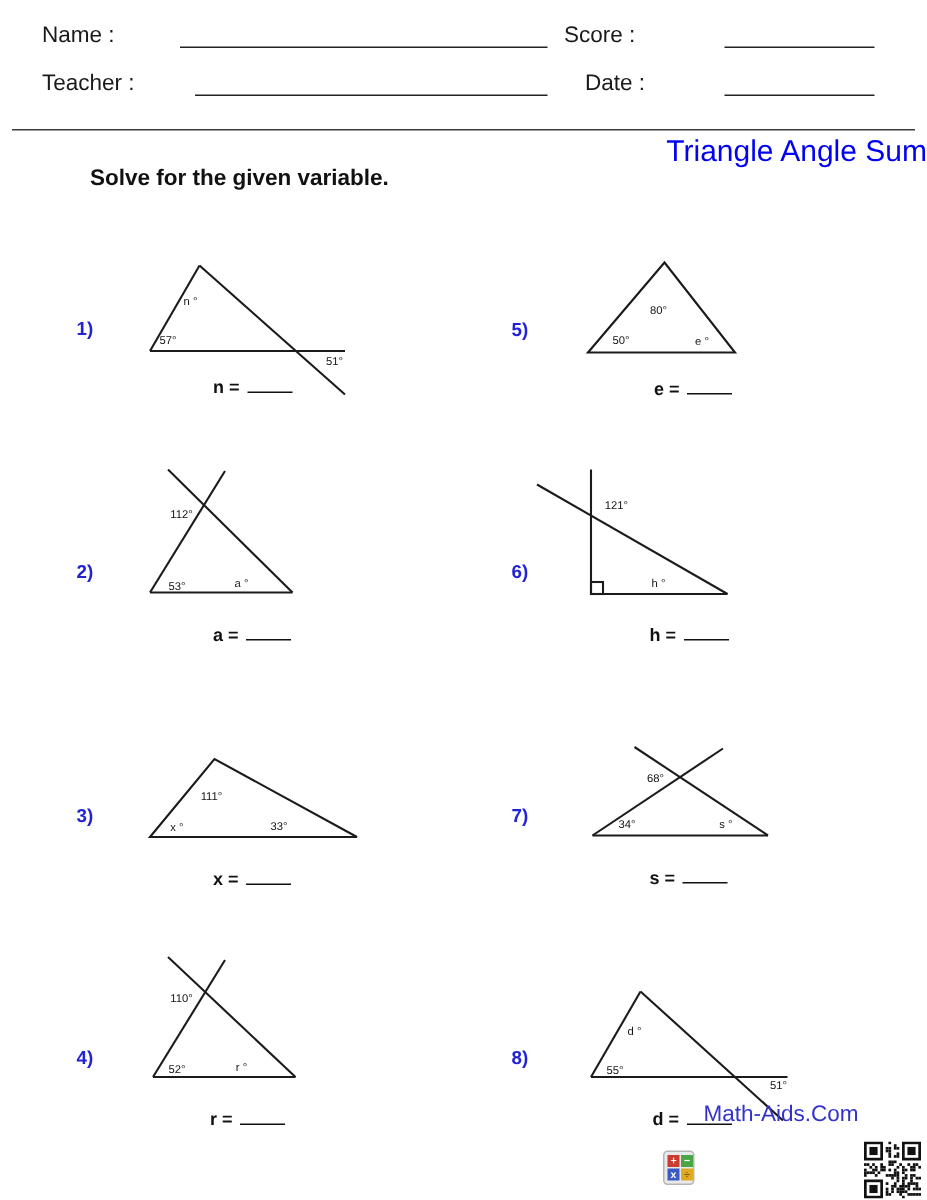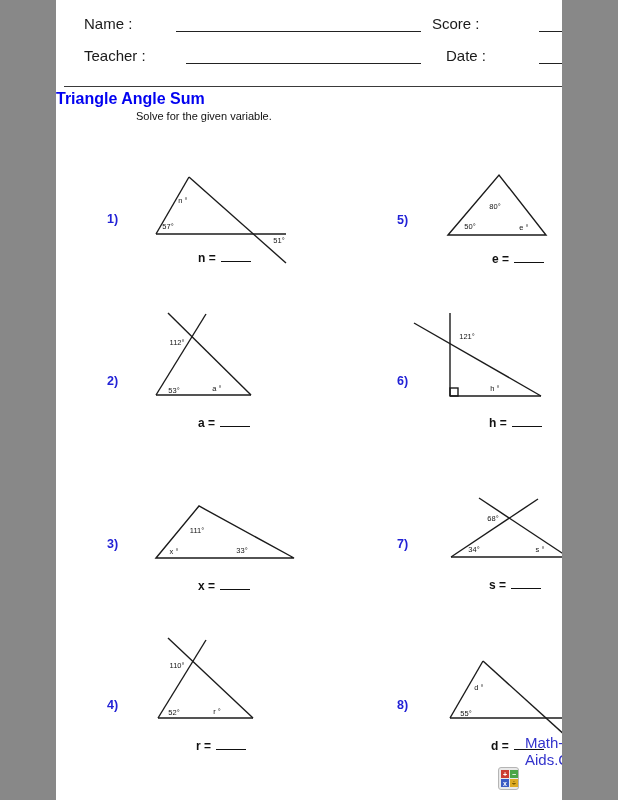--- a/index.html
+++ b/index.html
@@ -1,26 +1,26 @@
 <!DOCTYPE html>
 <html><head>
 <meta charset="utf-8">
 <style>
   * { margin:0; padding:0; box-sizing:border-box; }
   body { background:#888; font-family:"Liberation Sans", sans-serif; }
   .page {
-    position:relative; width:506px; height:800px; background:#ffffff;
+    position:relative; width:618px; height:800px; background:#ffffff;
     margin:0 auto; overflow:hidden; color:#1a1a1a;
   }
   .abs { position:absolute; }
   .hdr-label { font-size:15px; color:#1a1a1a; }
   .hline { border-bottom:1.3px solid #222; }
   .divider { border-top:1.5px solid #3a3a3a; }
-  .title { width:618px; text-align:left; font-size:16px; font-weight:bold; color:#0202f0; }
-  .instruction { font-size:11px; font-weight:normal; color:#111;margin-left:20px; }
+  .title { width:618px; text-align:right; font-size:20px; font-weight:normal; color:#0202f0; }
+  .instruction { font-size:15px; font-weight:bold; color:#111; }
   .pnum { font-size:12.5px; font-weight:bold; color:#2222d6; }
   .answer { font-size:12px; font-weight:bold; color:#111; white-space:nowrap; }
   .blank { display:inline-block; width:30px; height:11px; margin-left:5px; border-bottom:1.6px solid #111; }
   svg.diagram line, svg.diagram polygon, svg.diagram rect { stroke:#1b1b1b; stroke-width:1.4; fill:none; }
   svg.diagram text { font-family:"Liberation Sans", sans-serif; font-size:7.5px; fill:#141414; font-weight:normal; }
   .brand { font-size:15px; color:#3333cc; }
   .logo {
     width:21px; height:23px; background:#e9e9e9; border:1px solid #b5b5b5; border-radius:3px;
     display:grid; grid-template-columns:8px 8px; grid-template-rows:8px 8px; gap:1px;
     padding:2px; 

